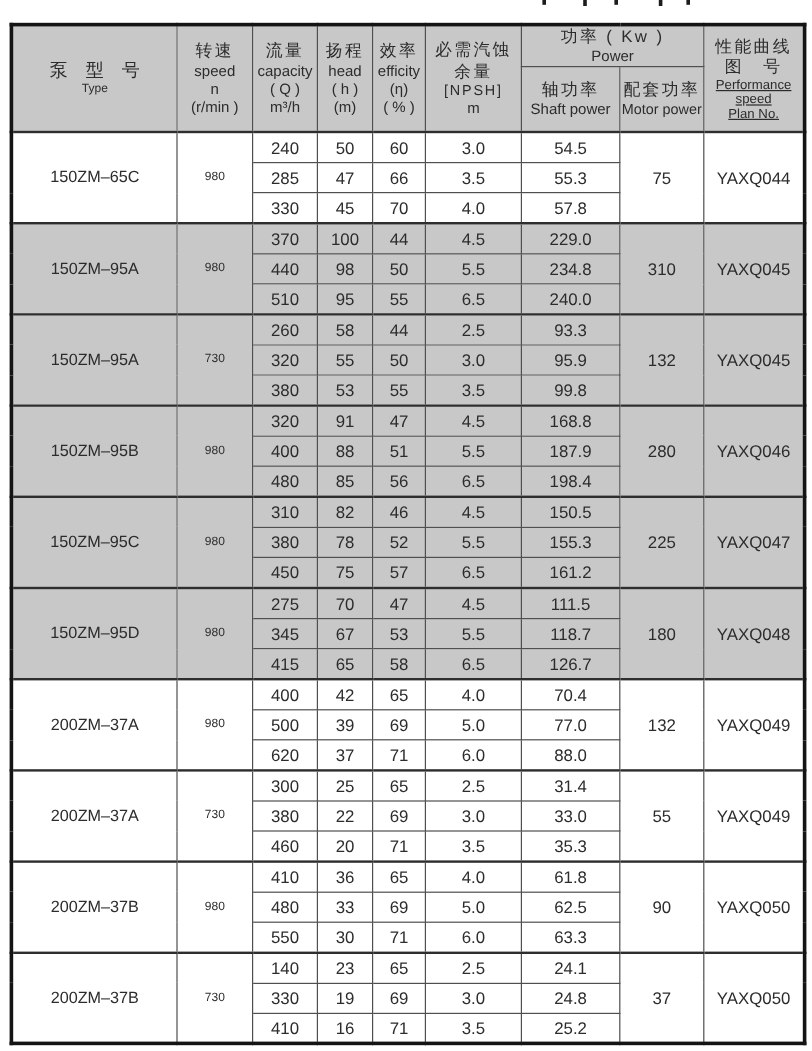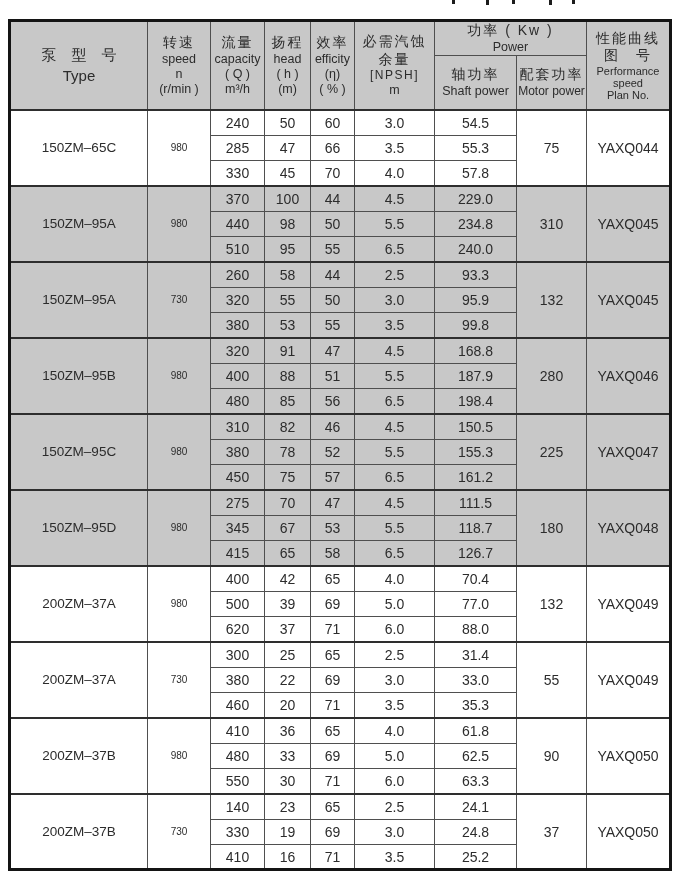--- a/index.html
+++ b/index.html
@@ -27,23 +27,23 @@
   thead th { background:#c8c8c8; font-weight:normal; }
   tr.hdr1 { height:31px; }
   tr.hdr2 { height:55px; }
   tbody tr { height:25.33px; }
   tbody td { font-size:14px; background:#ffffff; }
   tr.shaded td { background:#c8c8c8; }
   tr.grp > td { border-top:2px solid #2e2e2e; }
 
   .zh  { font-size:14px; letter-spacing:2px; line-height:1.25; }
   .en  { font-size:12.5px; letter-spacing:0; line-height:1.2; }
-  .en-sm { font-size:11px; line-height:1.12; }
+  .en-sm { font-size:11px; line-height:1.12;text-decoration:underline; }
   .type-zh { font-size:15px; line-height:1.3; }
-  .type-en { font-size:15px; line-height:1.4; }
+  .type-en { font-size:10px; line-height:1.4; }
   .npsh-l3 { font-size:12px; letter-spacing:1.5px; line-height:1.2; }
   .stack { display:flex; flex-direction:column; justify-content:center; align-items:center; height:100%; }
   td.typecell { font-size:13.5px; }
   td.speedcell { font-size:10px; }
 </style>
 </head>
 <body>
 
 <div class="frag" style="left:452px; width:3px; height:4px;"></div>
 <div class="frag" style="left:486px; width:3px; height:5px;"></div>

